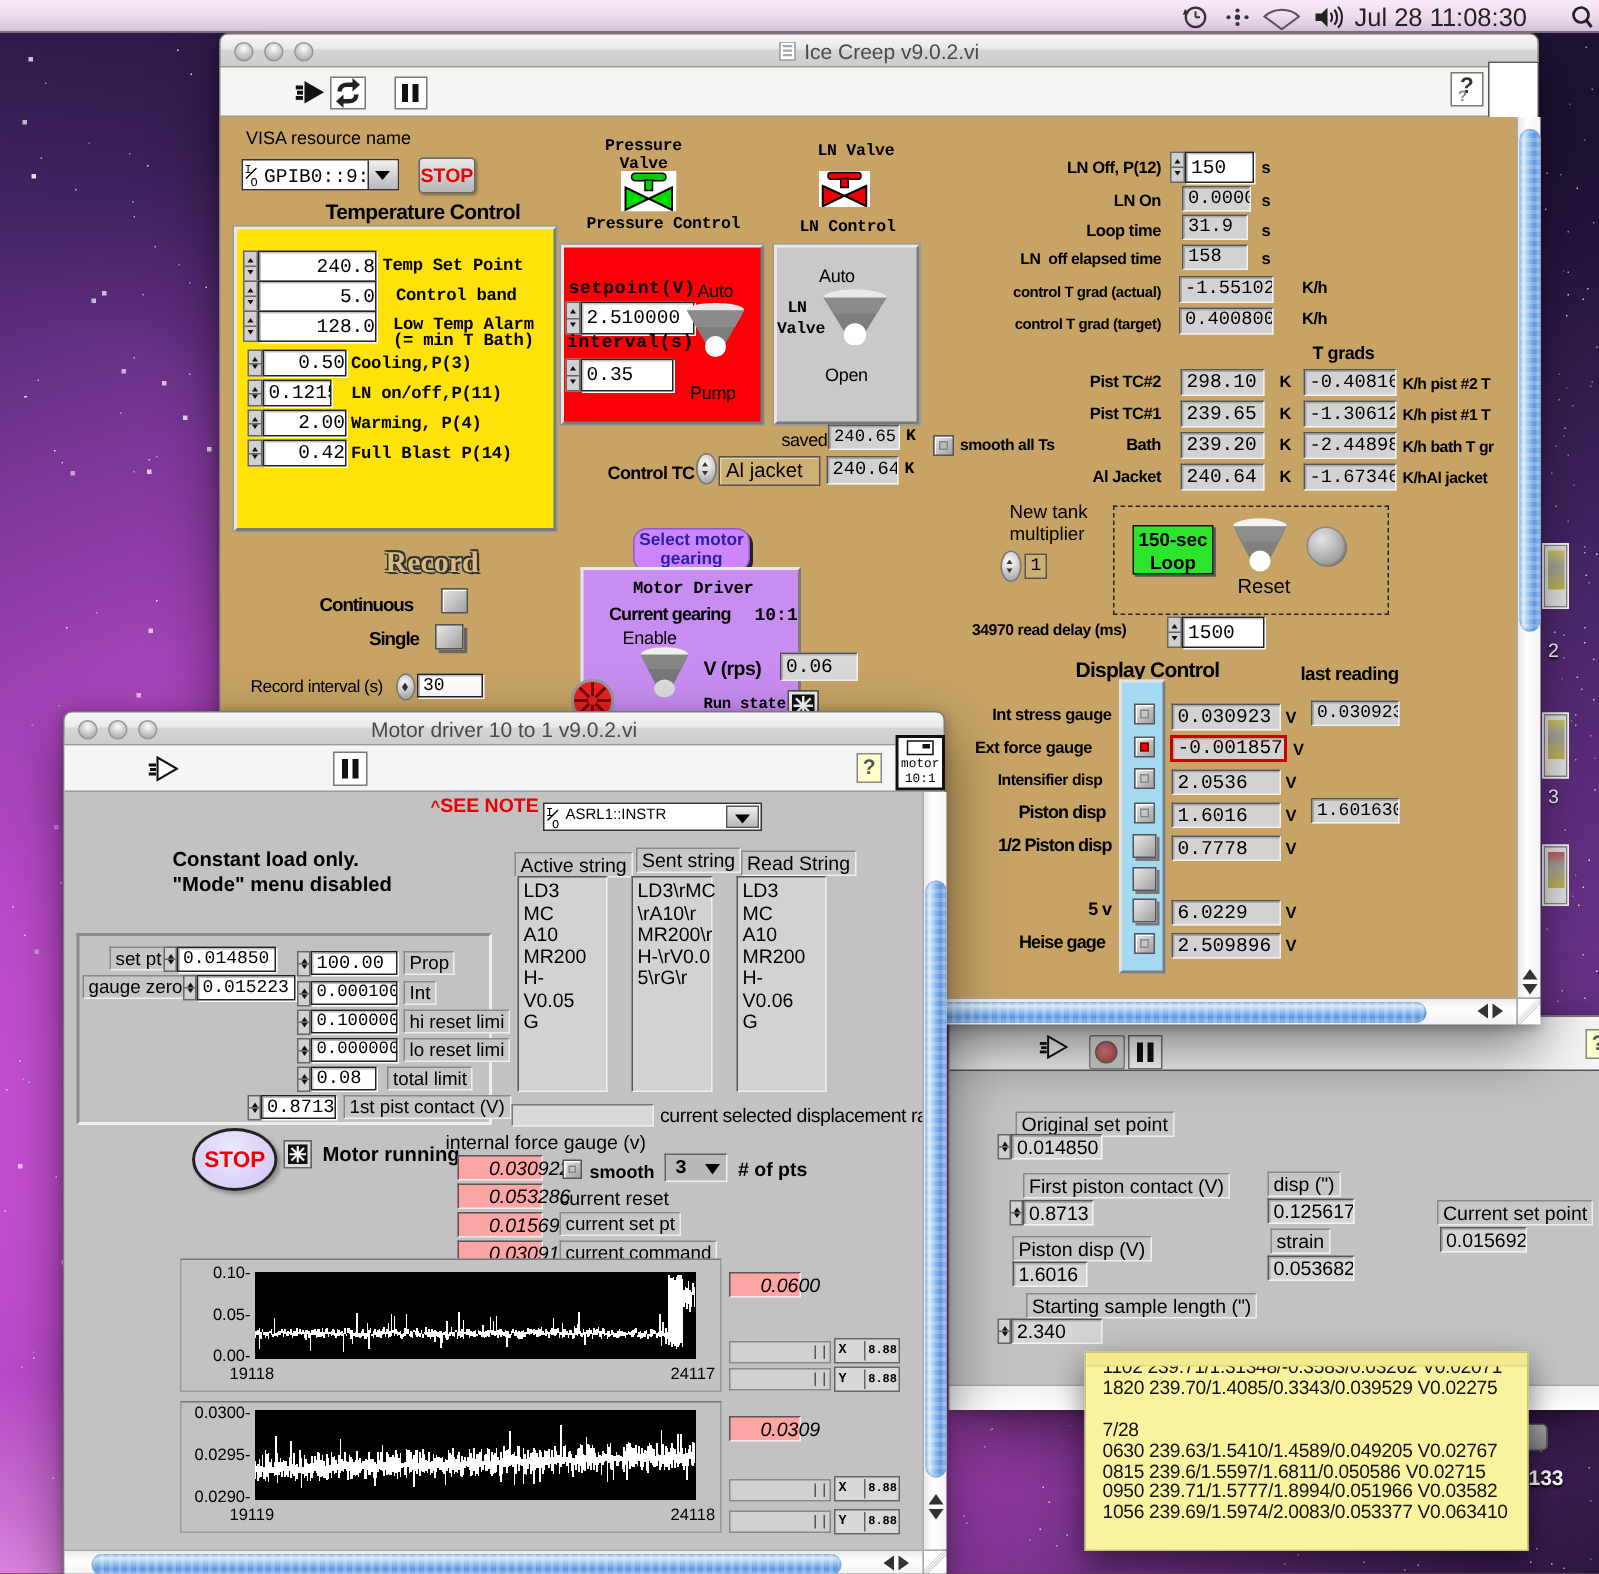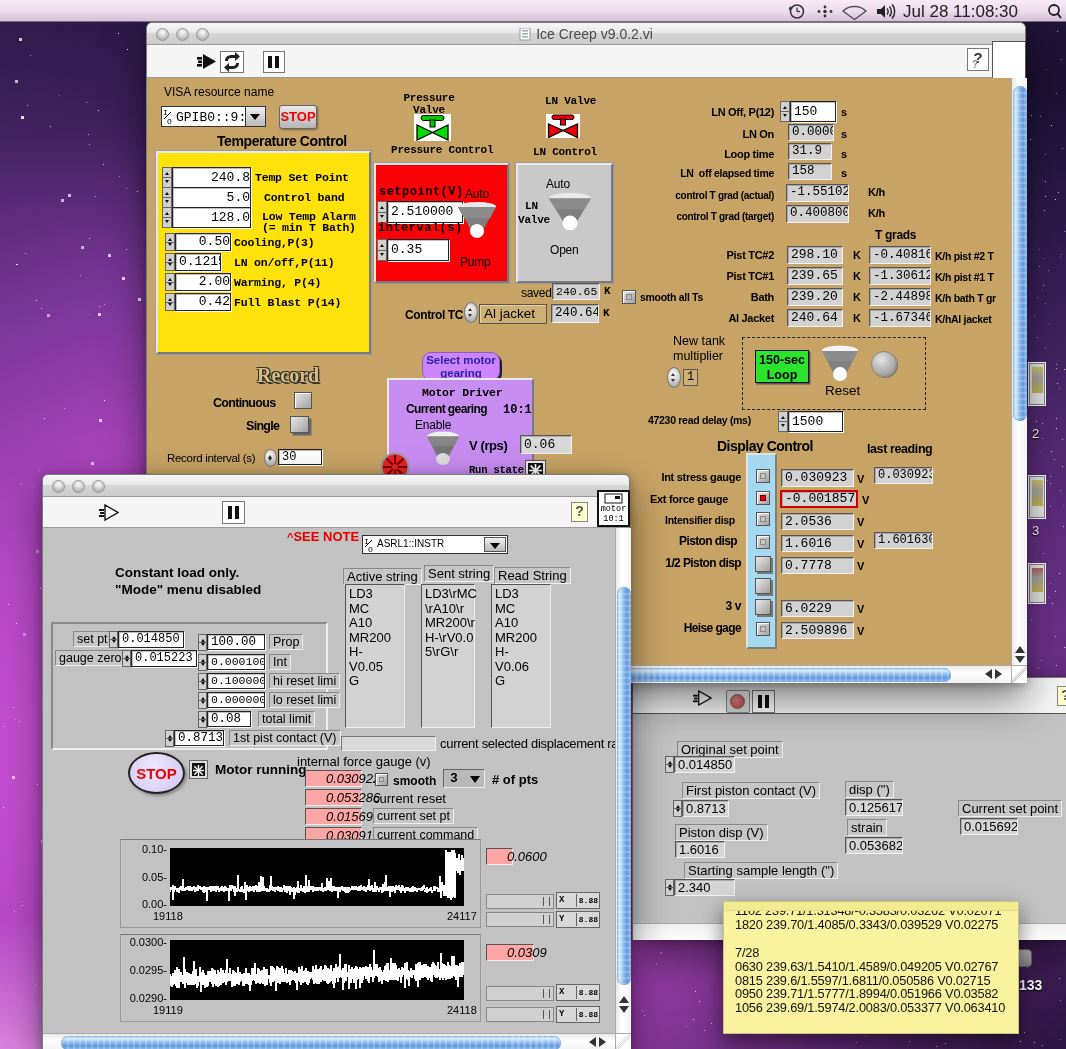--- a/index.html
+++ b/index.html
@@ -325,21 +325,21 @@
   <div class="abs" style="left:595px;top:259px;width:184px;height:73px;border:1px dashed #222"></div>
   <div class="abs" style="left:608px;top:272px;width:54px;height:33px;background:#2be42b;border:1px solid #111;box-shadow:1.5px 1.5px 0 #555;font-weight:bold;font-size:12.5px;text-align:center;line-height:15px;padding-top:2px">150-sec<br>Loop</div>
   <svg class="abs" style="left:674px;top:267px" width="38" height="38" viewBox="0 0 38 38">
         <ellipse cx="19" cy="6" rx="18" ry="5.5" fill="#f4f4f4"></ellipse>
         <path d="M1,6 L37,6 L25,29 L13,29 Z" fill="#808080"></path>
         <path d="M1,6 L37,6 L31,16 L7,16 Z" fill="#8d8d8d"></path>
         <circle cx="19" cy="29" r="7" fill="#fff"></circle>
       </svg>
   <div class="abs" style="left:678px;top:305px;font-size:13.5px">Reset</div>
   <div class="abs" style="left:724px;top:273px;width:26px;height:26px;border-radius:50%;background:radial-gradient(circle at 38% 32%,#e5e5e5,#9e9e9e 75%,#8a8a8a);border:1px solid #888;box-shadow:1px 1px 0 #777"></div>
-  <div class="lab sb" style="left:501px;top:337px;font-size:10.5px">47230 read delay (ms)</div>
+  <div class="lab sb" style="left:501px;top:337px;font-size:10.5px">34970 read delay (ms)</div>
   <div class="spin" style="left:631px;top:333px;height:21px"></div>
       <div class="fld" style="left:641px;top:333px;width:55px;height:21px;line-height:19px">1500</div>
 
   <div class="slab" style="left:570px;top:360px;font-size:14px;letter-spacing:-0.5px">Display Control</div>
   <div class="abs" style="left:720px;top:364px;font-size:12.5px;font-weight:bold;letter-spacing:-0.4px">last reading</div>
   <div class="abs" style="left:599px;top:375px;width:31px;height:196px;background:#a5d9f2;border:2px solid;border-color:#e2e2e2 #7e7e7e #7e7e7e #e2e2e2;"></div>
 
   <div class="lab sb" style="left:487px;top:394px;width:107px;text-align:right;font-size:11px">Int stress gauge</div>
   <div class="btn3d" style="left:609px;top:391px;width:14px;height:14px">
         <div class="abs" style="left:3px;top:3px;width:6px;height:6px;background:#c5c5c5;border:1px solid #888"></div>
@@ -364,25 +364,25 @@
         <div class="abs" style="left:3px;top:3px;width:6px;height:6px;background:#c5c5c5;border:1px solid #888"></div>
       </div>
   <div class="ind" style="left:634px;top:457px;width:73px;height:17px;line-height:15px">1.6016</div>
   <div class="lab sb" style="left:710px;top:461px;font-size:11px">V</div>
   <div class="ind" style="left:727px;top:454px;width:59px;height:17px;font-size:12px;line-height:15px">1.601630</div>
   <div class="slab" style="left:500px;top:478px;width:94px;text-align:right;font-size:12px;letter-spacing:-0.6px">1/2 Piston disp</div>
   <div class="btn3d" style="left:608px;top:478px;width:16px;height:16px;box-shadow:2px 2px 0 #777"></div>
   <div class="ind" style="left:634px;top:479px;width:73px;height:17px;line-height:15px">0.7778</div>
   <div class="lab sb" style="left:710px;top:483px;font-size:11px">V</div>
   <div class="btn3d" style="left:608px;top:500px;width:16px;height:16px;box-shadow:2px 2px 0 #777"></div>
-  <div class="slab" style="left:566px;top:521px;width:28px;text-align:right;font-size:12px">3 v</div>
+  <div class="slab" style="left:566px;top:521px;width:28px;text-align:right;font-size:12px">5 v</div>
   <div class="btn3d" style="left:608px;top:521px;width:16px;height:16px;box-shadow:2px 2px 0 #777"></div>
   <div class="ind" style="left:634px;top:522px;width:73px;height:17px;line-height:15px">6.0229</div>
   <div class="lab sb" style="left:710px;top:526px;font-size:11px">V</div>
-  <div class="slab" style="left:528px;top:543px;width:66px;text-align:right;font-size:12px;letter-spacing:-0.6px">Heise gage</div>
+  <div class="slab" style="left:528px;top:543px;width:66px;text-align:center;font-size:12px;letter-spacing:-0.6px">Heise gage</div>
   <div class="btn3d" style="left:609px;top:544px;width:14px;height:14px">
         <div class="abs" style="left:3px;top:3px;width:6px;height:6px;background:#c5c5c5;border:1px solid #888"></div>
       </div>
   <div class="ind" style="left:634px;top:544px;width:73px;height:17px;line-height:15px">2.509896</div>
   <div class="lab sb" style="left:710px;top:548px;font-size:11px">V</div>
 
   <div class="abs" style="left:110px;top:286px;font-family:'Liberation Serif',serif;font-weight:bold;font-size:20px;color:#d8bd80;text-shadow:-1px -1px 0 #333,1px -1px 0 #333,-1px 1px 0 #333,1.5px 1.5px 0 #333">Record</div>
   <div class="slab" style="left:66px;top:318px;font-size:12.5px;letter-spacing:-0.7px">Continuous</div>
   <div class="btn3d" style="left:147px;top:314px;width:18px;height:17px"></div>
   <div class="slab" style="left:99px;top:341px;font-size:12.5px;letter-spacing:-0.7px">Single</div>
@@ -438,20 +438,21 @@
    <div class="abs" style="left:848px;top:3px;border:5.5px solid transparent;border-left:7px solid #333"></div>
  </div>
  <div class="abs grip" style="left:864px;top:642px;width:16px;height:18px;"></div>
 </div>
 
 <div class="win" id="win2" style="left:42px;top:474px;width:588px;height:578px;background:#c2c2c2;">
  <div class="tbar">
   <div class="circ" style="left:9px"></div>
       <div class="circ" style="left:29px"></div>
       <div class="circ" style="left:49px"></div>
+  <div class="wtitle">Motor driver 10 to 1 v9.0.2.vi</div>
  </div>
  <div class="toolbar" style="top:22px;height:31px;">
   <svg class="abs" style="left:56px;top:7px" width="20" height="17" viewBox="0 0 20 17">
         <path d="M6,1 L6,16 L19,8.5 Z" fill="#fff" stroke="#111" stroke-width="1.4"></path>
         <rect x="0" y="5" width="5" height="2" fill="#111"></rect>
         <rect x="1" y="8" width="4" height="2" fill="#111"></rect>
         <rect x="0" y="11" width="5" height="2" fill="#111"></rect>
       </svg>
   <div class="abs" style="left:179px;top:4px;width:23px;height:23px;border:1px solid #777;background:#fff">
    <div class="abs" style="left:5px;top:4px;width:4px;height:13px;background:#111"></div>
@@ -549,21 +550,21 @@
         <svg class="abs" style="left:0;top:0" width="294" height="58" viewBox="0 0 294 58" shape-rendering="crispEdges">
           <rect width="294" height="58" fill="#000"></rect>
           <path d="M0,39.0V43.7M1,39.1V42.0M2,38.9V42.1M3,37.2V51.6M4,40.3V44.4M5,37.7V40.2M6,39.7V41.9M7,40.2V44.1M8,39.8V42.7M9,39.9V44.8M10,39.0V40.9M11,38.1V42.2M12,41.5V43.1M13,30.6V42.4M14,40.7V42.6M15,40.0V43.2M16,39.2V42.3M17,39.6V42.2M18,37.8V40.7M19,39.0V43.1M20,37.7V41.4M21,40.0V42.8M22,39.0V42.6M23,39.7V41.1M24,38.2V41.7M25,40.7V44.3M26,39.2V42.8M27,39.3V42.6M28,37.2V42.8M29,40.0V41.4M30,38.0V41.4M31,40.1V42.2M32,38.6V41.6M33,40.1V44.1M34,38.4V45.0M35,38.7V41.4M36,39.2V44.3M37,40.4V52.5M38,38.7V42.2M39,38.6V42.2M40,37.9V42.1M41,39.5V44.2M42,38.3V43.3M43,38.3V43.4M44,39.9V43.3M45,37.6V42.7M46,40.2V44.0M47,38.2V41.5M48,37.6V41.3M49,39.9V43.6M50,39.7V41.5M51,39.2V42.9M52,38.1V42.1M53,38.5V42.6M54,40.7V44.1M55,38.2V42.5M56,38.8V42.8M57,39.7V41.9M58,39.6V42.7M59,40.8V53.4M60,37.4V41.6M61,41.3V42.7M62,37.0V40.7M63,37.6V41.3M64,38.9V44.4M65,38.4V47.9M66,40.7V42.8M67,39.8V43.6M68,27.4V43.4M69,40.8V43.3M70,40.8V44.2M71,39.0V43.5M72,37.8V42.7M73,40.6V44.4M74,40.6V44.9M75,33.8V43.6M76,38.7V51.6M77,37.2V40.6M78,41.0V42.7M79,39.1V43.9M80,38.1V41.7M81,39.9V43.4M82,38.5V43.0M83,38.0V43.4M84,39.1V43.9M85,38.3V41.9M86,36.7V41.4M87,40.0V43.6M88,37.9V41.2M89,33.9V44.0M90,39.2V43.6M91,28.3V42.9M92,38.6V40.6M93,29.2V42.5M94,38.1V41.0M95,39.5V42.5M96,40.2V42.1M97,39.6V44.0M98,41.0V44.4M99,40.9V43.5M100,37.2V42.9M101,27.9V41.4M102,38.3V41.6M103,41.0V42.6M104,39.3V43.0M105,40.0V44.0M106,38.9V40.3M107,39.1V41.9M108,37.5V43.1M109,39.1V42.7M110,40.5V43.5M111,38.8V41.3M112,41.1V43.7M113,39.7V41.6M114,36.8V42.1M115,40.0V43.6M116,38.1V43.5M117,39.9V44.7M118,38.0V43.4M119,39.4V43.3M120,38.4V46.6M121,39.4V42.5M122,40.2V43.6M123,39.6V44.1M124,39.2V50.5M125,40.6V47.3M126,39.9V41.8M127,39.4V44.1M128,32.5V45.0M129,41.2V44.6M130,40.0V42.7M131,36.8V41.2M132,39.9V42.5M133,40.0V43.5M134,38.4V40.1M135,40.3V44.5M136,26.6V42.5M137,39.1V43.7M138,38.2V43.4M139,32.2V44.4M140,39.9V41.5M141,38.3V42.0M142,38.3V41.8M143,38.1V44.0M144,39.4V42.9M145,40.0V42.6M146,39.2V43.3M147,38.9V43.0M148,41.5V42.8M149,38.7V41.5M150,39.0V41.9M151,40.0V43.1M152,35.3V43.1M153,39.9V44.3M154,39.6V43.3M155,38.5V42.8M156,38.9V43.3M157,30.1V40.5M158,38.7V42.2M159,32.7V41.9M160,39.4V42.9M161,29.5V42.0M162,38.4V44.1M163,38.3V42.1M164,37.9V43.4M165,39.2V42.0M166,39.7V42.6M167,38.5V43.0M168,39.1V49.9M169,39.2V44.0M170,41.3V43.8M171,39.0V42.1M172,37.7V40.6M173,40.3V42.5M174,38.7V42.6M175,40.2V44.1M176,39.4V44.5M177,39.8V44.6M178,39.3V44.9M179,38.8V43.6M180,39.9V43.1M181,39.7V41.6M182,37.5V41.0M183,37.7V42.3M184,38.0V41.6M185,38.8V40.6M186,37.9V42.2M187,38.9V41.0M188,38.6V43.0M189,37.6V43.1M190,38.2V42.8M191,36.8V42.2M192,39.3V42.3M193,40.4V42.0M194,38.1V42.9M195,39.1V41.3M196,40.3V44.2M197,38.5V41.2M198,37.0V42.1M199,30.9V42.0M200,38.0V42.9M201,37.9V42.0M202,37.2V40.8M203,40.2V43.7M204,39.7V41.7M205,33.7V43.9M206,38.0V43.5M207,38.1V41.8M208,39.5V41.7M209,40.9V43.9M210,38.8V41.9M211,38.5V41.8M212,40.4V44.6M213,36.3V44.2M214,37.6V42.1M215,34.4V42.7M216,26.8V41.5M217,39.0V42.9M218,40.5V43.3M219,38.0V41.8M220,39.7V48.5M221,38.4V41.3M222,38.6V43.6M223,37.6V42.7M224,38.8V41.4M225,40.7V44.7M226,37.2V42.2M227,38.6V41.7M228,37.7V41.9M229,36.9V40.7M230,39.2V43.0M231,39.2V44.8M232,37.3V41.1M233,38.3V42.8M234,40.5V41.7M235,39.6V44.6M236,39.2V43.0M237,41.4V42.9M238,38.5V41.9M239,39.9V43.0M240,40.8V43.6M241,40.4V44.1M242,39.1V43.8M243,38.0V43.6M244,39.1V42.6M245,39.3V42.7M246,39.8V42.8M247,39.7V44.1M248,40.6V42.1M249,39.5V41.6M250,40.0V42.3M251,39.5V43.0M252,38.8V43.1M253,37.8V42.1M254,37.3V40.6M255,41.9V43.5M256,39.8V43.2M257,39.3V44.9M258,40.9V43.9M259,40.8V43.4M260,39.5V43.3M261,38.9V41.5M262,41.5V44.6M263,41.5V42.9M264,37.7V43.1M265,37.7V42.7M266,38.7V41.0M267,39.1V41.2M268,40.4V44.0M269,40.2V42.5M270,27.7V43.6M271,39.0V49.6M272,33.5V42.9M273,40.7V43.0M274,37.3V47.8M275,40.3V44.6M276,1.9V48.4M277,4.2V46.9M278,4.3V50.3M279,3.6V48.0M280,5.2V49.5M281,3.6V51.6M282,1.9V50.2M283,1.8V48.9M284,2.2V47.5M285,4.9V50.3M286,12.3V23.2M287,9.9V20.6M288,10.6V24.6M289,6.3V21.4M290,11.7V26.6M291,13.0V23.1M292,7.2V15.4M293,10.0V23.2" stroke="#fff" stroke-width="1.1"></path>
         </svg>
       </div>
   <div class="abs clab" style="left:84px;top:315px;width:40px;text-align:right">0.10-</div>
   <div class="abs clab" style="left:84px;top:343px;width:40px;text-align:right">0.05-</div>
   <div class="abs clab" style="left:84px;top:370px;width:40px;text-align:right">0.00-</div>
   <div class="abs clab" style="left:110px;top:382px">19118</div>
   <div class="abs clab" style="left:404px;top:382px">24117</div>
-  <div class="abs ind2" style="left:443px;top:320px;width:27px;">0.0600</div>
+  <div class="abs ind2" style="left:443px;top:320px;width:48px;">0.0600</div>
   <div class="abs leg" style="left:443px;top:366px;"></div>
       <div class="abs legi" style="left:513px;top:364px;">X</div>
   <div class="abs leg" style="left:443px;top:384px;"></div>
       <div class="abs legi" style="left:513px;top:383px;">Y</div>
 
   <div class="abs" style="left:77px;top:406px;width:361px;height:88px;border:1px solid #999;border-top-color:#777;background:#c2c2c2;"></div>
   <div class="abs" style="left:127px;top:412px;width:294px;height:60px;">
         <svg class="abs" style="left:0;top:0" width="294" height="60" viewBox="0 0 294 60" shape-rendering="crispEdges">
           <rect width="294" height="60" fill="#000"></rect>
           <path d="M0,34.3V46.3M1,37.5V41.1M2,36.2V47.4M3,32.9V45.4M4,37.4V44.4M5,29.8V41.3M6,38.1V46.3M7,26.9V47.5M8,29.6V44.8M9,28.9V48.3M10,34.5V41.8M11,32.4V42.0M12,38.1V42.0M13,34.6V44.0M14,17.4V43.6M15,28.9V48.4M16,34.9V43.4M17,31.7V41.4M18,34.8V44.5M19,33.4V40.6M20,34.1V44.5M21,34.1V43.5M22,37.3V44.7M23,31.3V40.6M24,20.8V45.4M25,36.1V42.5M26,28.6V44.1M27,36.5V47.6M28,36.3V46.1M29,38.0V42.3M30,26.5V42.0M31,31.9V52.1M32,37.8V42.6M33,29.7V45.1M34,32.7V43.8M35,35.3V47.5M36,36.3V42.2M37,35.1V47.4M38,30.9V45.5M39,35.0V41.8M40,30.8V40.8M41,33.5V41.7M42,27.9V44.2M43,28.5V47.4M44,33.5V44.4M45,29.7V44.3M46,33.9V45.5M47,37.4V45.2M48,29.6V46.7M49,32.2V45.8M50,36.5V42.3M51,28.1V45.0M52,31.2V40.4M53,30.4V42.5M54,33.3V41.9M55,35.9V40.0M56,30.3V45.4M57,19.4V42.2M58,32.8V40.7M59,33.8V41.1M60,27.7V39.2M61,34.3V40.7M62,34.9V46.5M63,30.1V40.4M64,31.0V45.8M65,32.4V45.8M66,34.7V43.3M67,33.0V44.3M68,27.2V43.3M69,33.4V44.7M70,31.9V41.7M71,35.5V40.6M72,34.3V39.2M73,33.9V46.3M74,32.8V45.7M75,33.5V39.7M76,28.2V43.5M77,32.5V43.6M78,32.5V41.6M79,32.6V45.0M80,34.5V50.7M81,36.0V45.2M82,28.3V41.4M83,33.4V39.6M84,28.1V40.1M85,23.0V40.9M86,34.7V44.1M87,34.4V39.8M88,27.7V43.2M89,29.4V42.6M90,31.0V43.5M91,31.2V43.3M92,29.8V41.3M93,31.0V43.9M94,26.9V42.1M95,29.2V45.7M96,31.8V41.3M97,28.5V44.7M98,35.4V38.9M99,35.4V38.0M100,34.8V43.4M101,26.3V45.6M102,26.4V38.1M103,26.6V41.7M104,28.2V41.2M105,32.6V39.7M106,29.7V51.3M107,26.4V40.6M108,26.5V42.5M109,35.5V39.5M110,28.3V44.2M111,32.2V40.7M112,25.7V41.5M113,29.3V41.8M114,33.2V40.6M115,34.2V41.8M116,28.0V39.5M117,34.4V43.3M118,33.7V41.8M119,29.6V40.4M120,31.8V45.3M121,30.3V41.0M122,31.3V38.9M123,31.6V40.0M124,32.2V39.9M125,31.2V41.3M126,34.4V42.5M127,32.6V50.2M128,33.4V40.6M129,26.6V38.9M130,28.6V42.1M131,30.2V44.7M132,25.6V40.1M133,31.3V42.6M134,32.5V41.1M135,29.9V42.2M136,27.7V39.7M137,34.6V43.9M138,30.9V44.5M139,33.2V43.4M140,31.6V38.8M141,34.2V37.1M142,31.6V37.9M143,26.3V39.7M144,28.6V44.1M145,32.3V43.4M146,25.2V40.8M147,32.6V43.8M148,29.0V42.8M149,29.1V43.7M150,28.2V37.9M151,26.0V41.5M152,34.1V40.3M153,30.3V36.9M154,29.1V40.8M155,25.3V40.7M156,25.8V39.2M157,34.0V42.6M158,27.9V44.1M159,30.1V42.5M160,28.9V42.3M161,25.4V41.3M162,31.2V36.7M163,33.6V43.8M164,28.0V48.2M165,32.2V42.6M166,24.1V37.7M167,27.3V38.1M168,26.8V41.9M169,26.3V38.1M170,14.1V37.2M171,30.2V36.5M172,29.6V38.3M173,28.3V50.1M174,30.7V42.6M175,24.3V36.1M176,24.3V40.9M177,31.5V36.6M178,32.9V37.0M179,25.3V49.2M180,29.1V42.8M181,32.9V43.1M182,26.8V39.3M183,31.2V35.9M184,28.6V42.5M185,28.2V40.7M186,25.5V49.4M187,26.5V40.0M188,28.5V38.8M189,31.2V38.5M190,26.9V48.3M191,28.0V38.6M192,31.1V42.8M193,26.6V40.3M194,27.6V36.4M195,27.2V36.4M196,25.7V38.9M197,31.4V35.7M198,26.9V40.5M199,31.4V42.7M200,23.8V36.0M201,27.4V36.8M202,30.2V35.4M203,30.1V42.4M204,10.1V38.2M205,31.5V36.3M206,24.1V36.2M207,23.6V34.7M208,31.2V37.0M209,28.2V42.0M210,27.2V35.3M211,29.6V40.9M212,32.3V44.4M213,31.7V36.6M214,29.8V40.2M215,25.8V35.8M216,25.0V41.4M217,22.5V37.6M218,23.2V42.3M219,29.6V39.9M220,29.7V40.4M221,18.0V34.9M222,22.9V39.6M223,23.0V37.3M224,25.6V39.7M225,23.2V35.4M226,25.2V40.0M227,28.9V36.4M228,31.6V41.0M229,28.1V36.5M230,30.2V35.0M231,30.6V43.0M232,27.3V36.7M233,28.4V34.7M234,29.2V34.3M235,22.5V47.7M236,24.4V35.6M237,21.9V39.2M238,30.3V40.0M239,30.8V46.4M240,30.7V34.3M241,28.1V37.4M242,29.8V37.6M243,29.7V34.8M244,30.4V34.0M245,31.0V39.4M246,24.4V41.1M247,27.2V36.8M248,22.8V46.5M249,21.5V33.9M250,21.7V39.6M251,24.8V37.2M252,25.5V37.7M253,25.0V37.9M254,23.5V35.9M255,28.9V37.0M256,23.9V33.7M257,29.3V38.1M258,25.5V40.2M259,28.8V37.8M260,26.7V34.5M261,27.6V40.9M262,24.2V42.1M263,21.7V33.8M264,23.0V35.0M265,25.3V36.5M266,26.3V38.1M267,30.8V37.9M268,22.1V37.1M269,29.3V34.3M270,30.1V39.9M271,13.4V37.7M272,22.7V35.7M273,30.0V40.2M274,23.9V37.7M275,25.0V38.1M276,28.1V39.9M277,25.6V36.2M278,21.9V38.6M279,25.1V33.2M280,26.1V38.5M281,29.2V35.5M282,16.3V37.7M283,27.7V36.2M284,15.9V35.0M285,25.3V37.2M286,29.4V40.0M287,25.1V37.4M288,28.7V46.5M289,25.7V37.0M290,23.2V32.9M291,28.3V36.8M292,21.6V37.0M293,21.9V35.0" stroke="#fff" stroke-width="1.3"></path>

